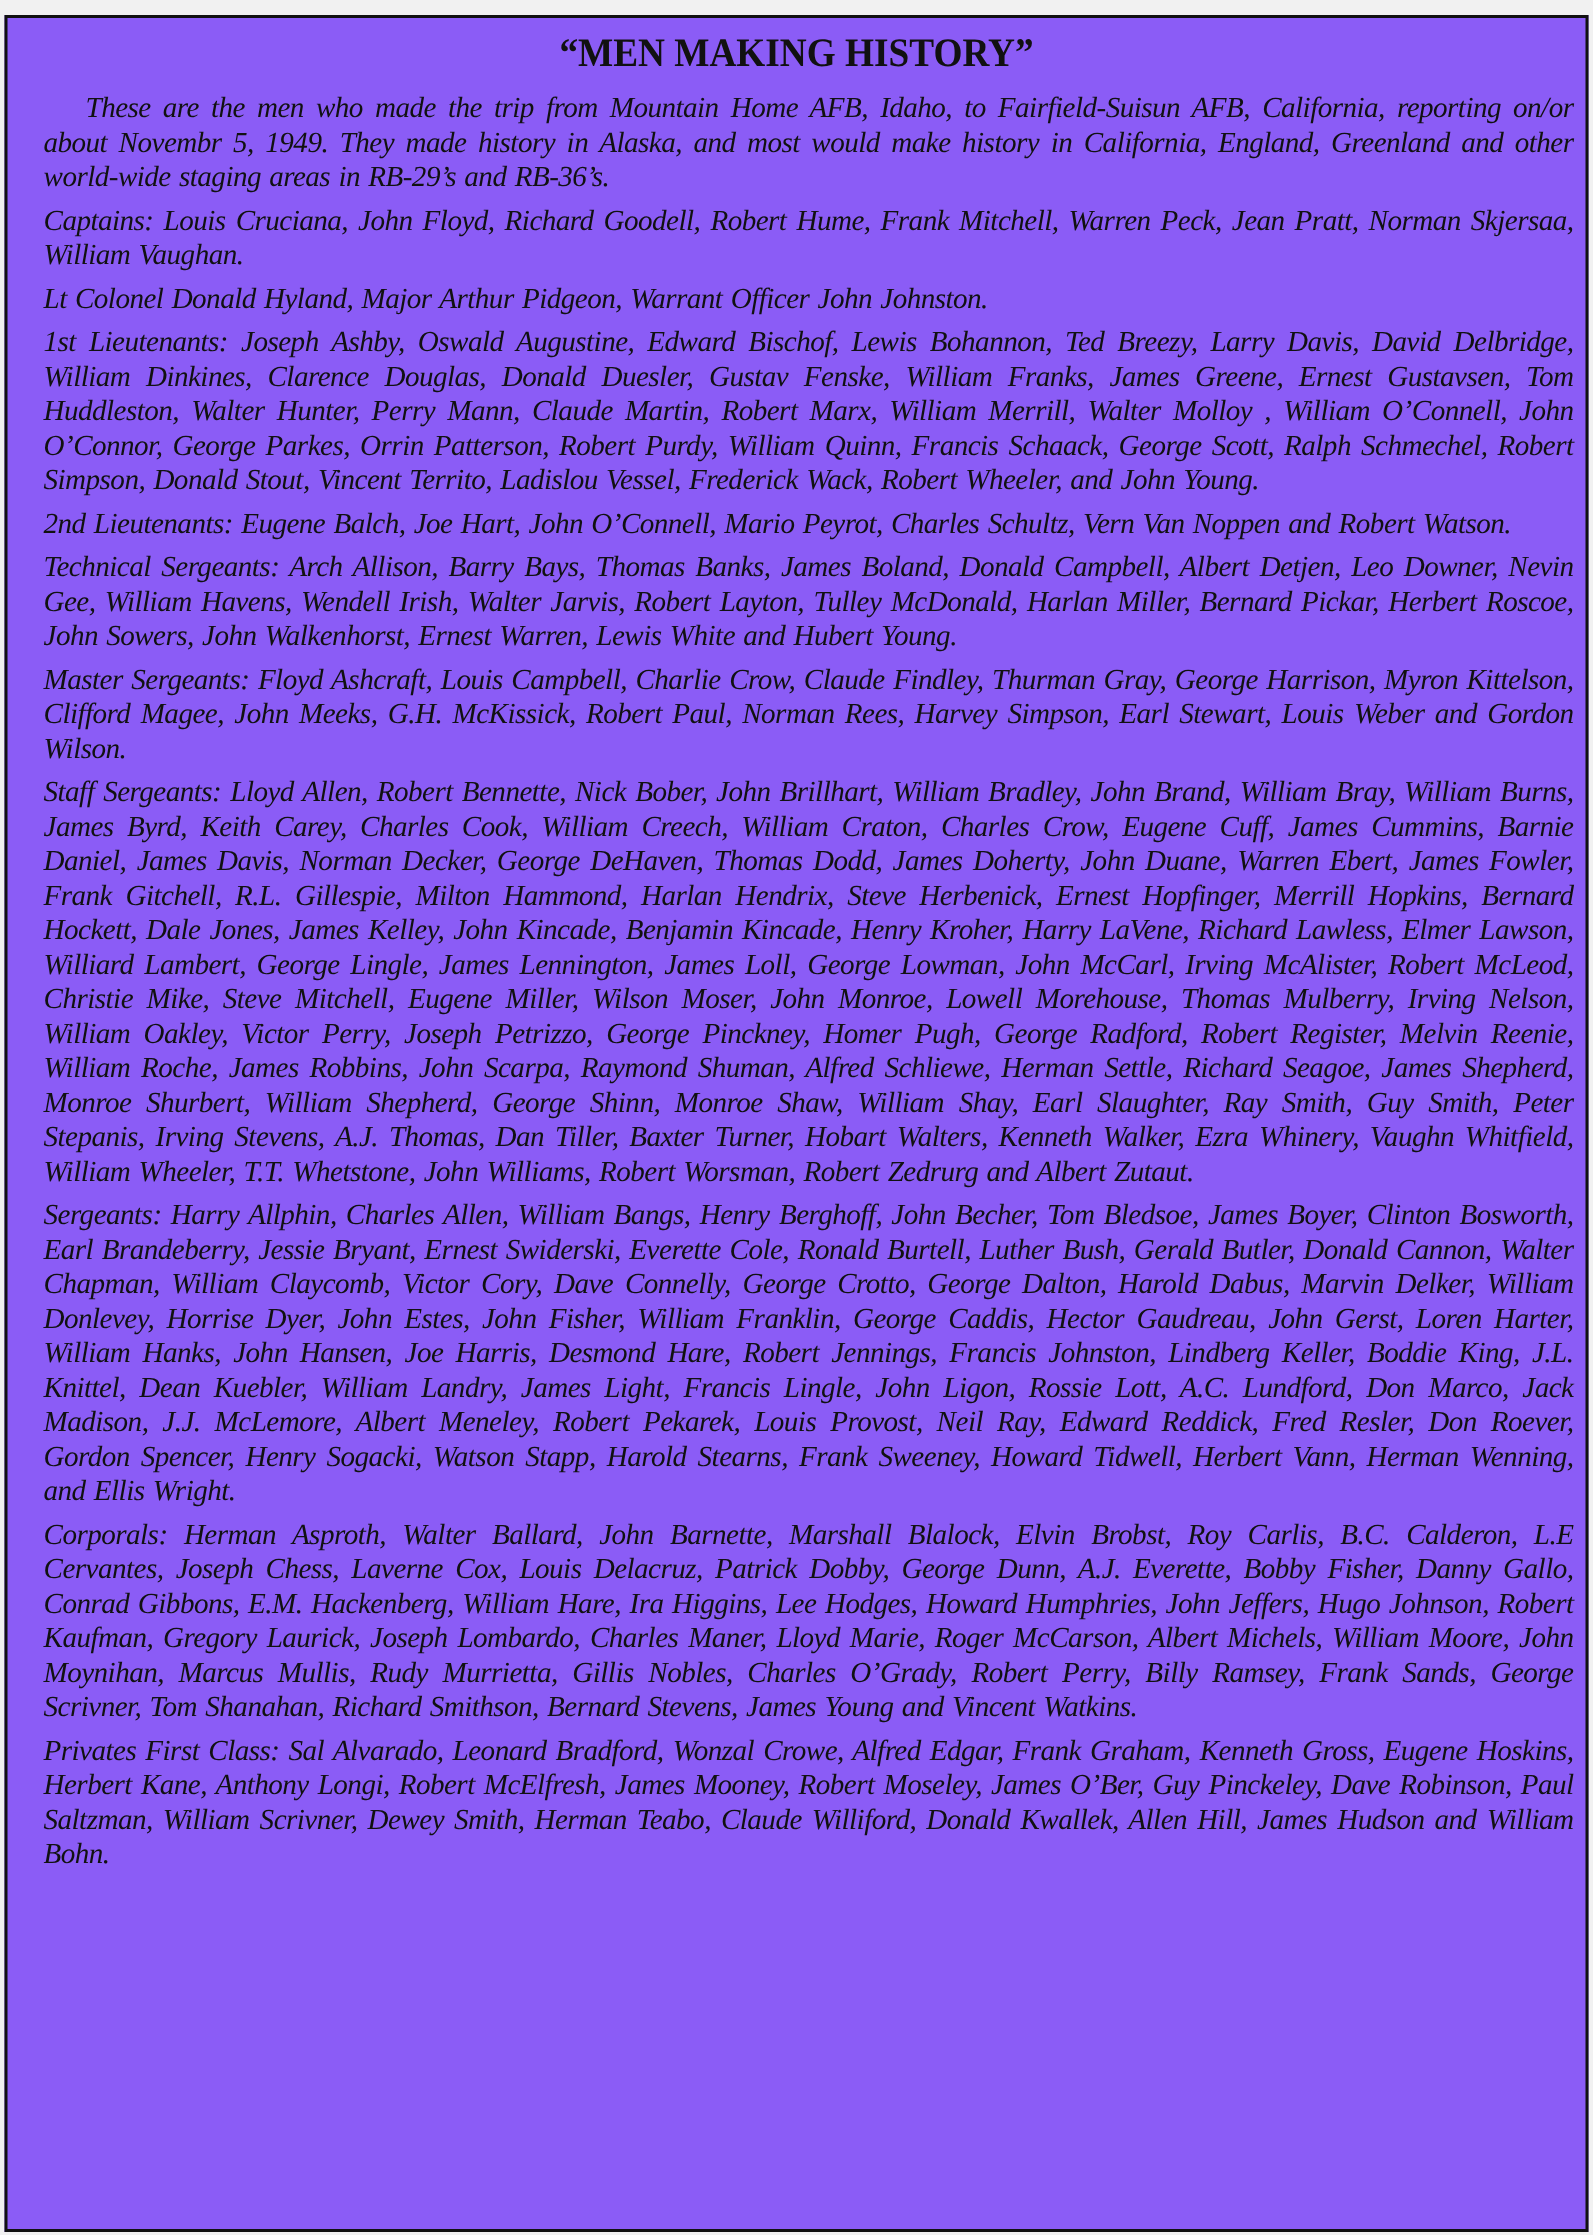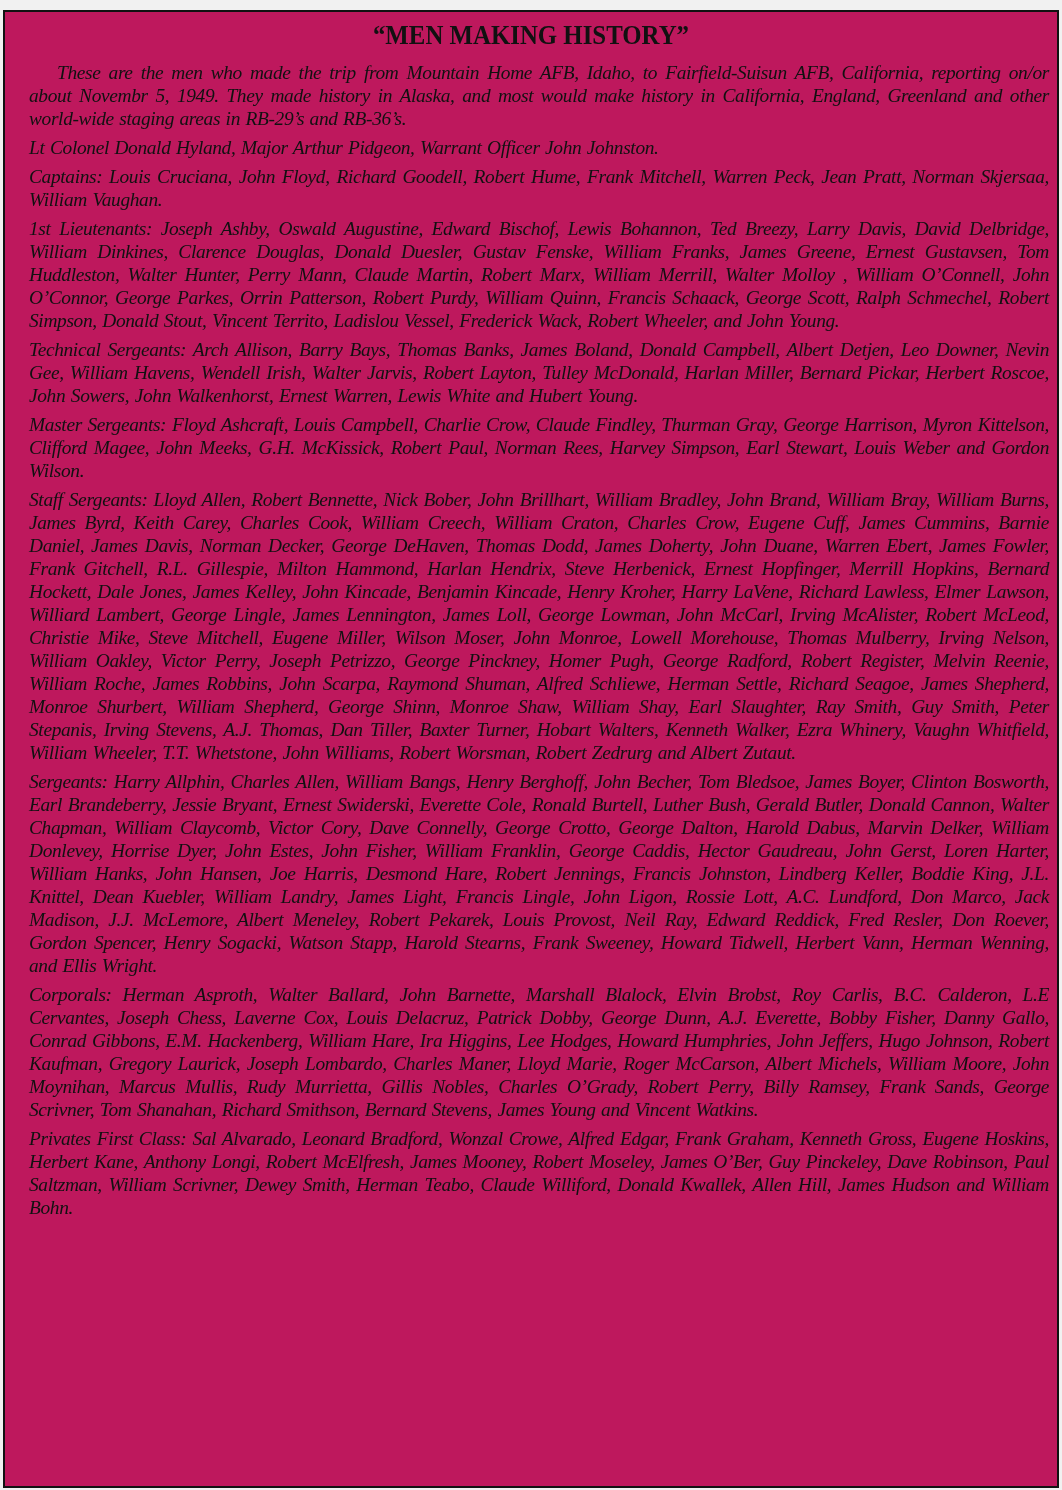--- a/index.html
+++ b/index.html
@@ -16,21 +16,21 @@
       color: #111;
     }
     .frame {
       position: absolute;
       left: 3px;
       top: 10px;
       width: 1052px;
       height: 1474px;
       border: 2px solid #111;
       border-top-width: 2px;
-      background: #be185d;
+      background: #8b5cf6;
       box-sizing: content-box;
     }
     .title {
       text-align: center;
       font-weight: bold;
       font-size: 27px;
       letter-spacing: 0px;
       margin-top: 7px;
       margin-bottom: 10px;
       line-height: 32px;
@@ -57,26 +57,27 @@
       font-style: italic;
     }
   </style>
 </head>
 <body>
 
 <div class="frame">
   <div class="title">“MEN MAKING HISTORY”</div>
   <div class="content">
     <p class="intro">These are the men who made the trip from Mountain Home AFB, Idaho, to Fairfield-Suisun AFB, California, reporting on/or about Novembr 5, 1949. They made history in Alaska, and most would make history in California, England, Greenland and other world-wide staging areas in RB-29’s and RB-36’s.</p>
+    <p><span class="rank">Captains:</span> <span>Louis Cruciana, John Floyd, Richard Goodell, Robert Hume, Frank Mitchell, Warren Peck, Jean Pratt, Norman Skjersaa, William Vaughan.</span></p>
+
     <p>Lt Colonel Donald Hyland, Major Arthur Pidgeon, Warrant Officer John Johnston.</p>
-
-    <p><span class="rank">Captains:</span> <span>Louis Cruciana, John Floyd, Richard Goodell, Robert Hume, Frank Mitchell, Warren Peck, Jean Pratt, Norman Skjersaa, William Vaughan.</span></p>
 
     <p><span class="rank">1st Lieutenants:</span> <span>Joseph Ashby, Oswald Augustine, Edward Bischof, Lewis Bohannon, Ted Breezy, Larry Davis, David Delbridge, William Dinkines, Clarence Douglas, Donald Duesler, Gustav Fenske, William Franks, James Greene, Ernest Gustavsen, Tom Huddleston, Walter Hunter, Perry Mann, Claude Martin, Robert Marx, William Merrill, Walter Molloy , William O’Connell, John O’Connor, George Parkes, Orrin Patterson, Robert Purdy, William Quinn, Francis Schaack, George Scott, Ralph Schmechel, Robert Simpson, Donald Stout, Vincent Territo, Ladislou Vessel, Frederick Wack, Robert Wheeler, and John Young.</span></p>
 
+    <p><span class="rank">2nd Lieutenants:</span> <span>Eugene Balch, Joe Hart, John O’Connell, Mario Peyrot, Charles Schultz, Vern Van Noppen and Robert Watson.</span></p>
 
     <p><span class="rank">Technical Sergeants:</span> <span>Arch Allison, Barry Bays, Thomas Banks, James Boland, Donald Campbell, Albert Detjen, Leo Downer, Nevin Gee, William Havens, Wendell Irish, Walter Jarvis, Robert Layton, Tulley McDonald, Harlan Miller, Bernard Pickar, Herbert Roscoe, John Sowers, John Walkenhorst, Ernest Warren, Lewis White and Hubert Young.</span></p>
 
     <p><span class="rank">Master Sergeants:</span> <span>Floyd Ashcraft, Louis Campbell, Charlie Crow, Claude Findley, Thurman Gray, George Harrison, Myron Kittelson, Clifford Magee, John Meeks, G.H. McKissick, Robert Paul, Norman Rees, Harvey Simpson, Earl Stewart, Louis Weber and Gordon Wilson.</span></p>
 
     <p><span class="rank">Staff Sergeants:</span> <span>Lloyd Allen, Robert Bennette, Nick Bober, John Brillhart, William Bradley, John Brand, William Bray, William Burns, James Byrd, Keith Carey, Charles Cook, William Creech, William Craton, Charles Crow, Eugene Cuff, James Cummins, Barnie Daniel, James Davis, Norman Decker, George DeHaven, Thomas Dodd, James Doherty, John Duane, Warren Ebert, James Fowler, Frank Gitchell, R.L. Gillespie, Milton Hammond, Harlan Hendrix, Steve Herbenick, Ernest Hopfinger, Merrill Hopkins, Bernard Hockett, Dale Jones, James Kelley, John Kincade, Benjamin Kincade, Henry Kroher, Harry LaVene, Richard Lawless, Elmer Lawson, Williard Lambert, George Lingle, James Lennington, James Loll, George Lowman, John McCarl, Irving McAlister, Robert McLeod, Christie Mike, Steve Mitchell, Eugene Miller, Wilson Moser, John Monroe, Lowell Morehouse, Thomas Mulberry, Irving Nelson, William Oakley, Victor Perry, Joseph Petrizzo, George Pinckney, Homer Pugh, George Radford, Robert Register, Melvin Reenie, William Roche, James Robbins, John Scarpa, Raymond Shuman, Alfred Schliewe, Herman Settle, Richard Seagoe, James Shepherd, Monroe Shurbert, William Shepherd, George Shinn, Monroe Shaw, William Shay, Earl Slaughter, Ray Smith, Guy Smith, Peter Stepanis, Irving Stevens, A.J. Thomas, Dan Tiller, Baxter Turner, Hobart Walters, Kenneth Walker, Ezra Whinery, Vaughn Whitfield, William Wheeler, T.T. Whetstone, John Williams, Robert Worsman, Robert Zedrurg and Albert Zutaut.</span></p>
 
     <p><span class="rank">Sergeants:</span> <span>Harry Allphin, Charles Allen, William Bangs, Henry Berghoff, John Becher, Tom Bledsoe, James Boyer, Clinton Bosworth, Earl Brandeberry, Jessie Bryant, Ernest Swiderski, Everette Cole, Ronald Burtell, Luther Bush, Gerald Butler, Donald Cannon, Walter Chapman, William Claycomb, Victor Cory, Dave Connelly, George Crotto, George Dalton, Harold Dabus, Marvin Delker, William Donlevey, Horrise Dyer, John Estes, John Fisher, William Franklin, George Caddis, Hector Gaudreau, John Gerst, Loren Harter, William Hanks, John Hansen, Joe Harris, Desmond Hare, Robert Jennings, Francis Johnston, Lindberg Keller, Boddie King, J.L. Knittel, Dean Kuebler, William Landry, James Light, Francis Lingle, John Ligon, Rossie Lott, A.C. Lundford, Don Marco, Jack Madison, J.J. McLemore, Albert Meneley, Robert Pekarek, Louis Provost, Neil Ray, Edward Reddick, Fred Resler, Don Roever, Gordon Spencer, Henry Sogacki, Watson Stapp, Harold Stearns, Frank Sweeney, Howard Tidwell, Herbert Vann, Herman Wenning, and Ellis Wright.</span></p>
 
     <p><span class="rank">Corporals:</span> <span>Herman Asproth, Walter Ballard, John Barnette, Marshall Blalock, Elvin Brobst, Roy Carlis, B.C. Calderon, L.E Cervantes, Joseph Chess, Laverne Cox, Louis Delacruz, Patrick Dobby, George Dunn, A.J. Everette, Bobby Fisher, Danny Gallo, Conrad Gibbons, E.M. Hackenberg, William Hare, Ira Higgins, Lee Hodges, Howard Humphries, John Jeffers, Hugo Johnson, Robert Kaufman, Gregory Laurick, Joseph Lombardo, Charles Maner, Lloyd Marie, Roger McCarson, Albert Michels, William Moore, John Moynihan, Marcus Mullis, Rudy Murrietta, Gillis Nobles, Charles O’Grady, Robert Perry, Billy Ramsey, Frank Sands, George Scrivner, Tom Shanahan, Richard Smithson, Bernard Stevens, James Young and Vincent Watkins.</span></p>

